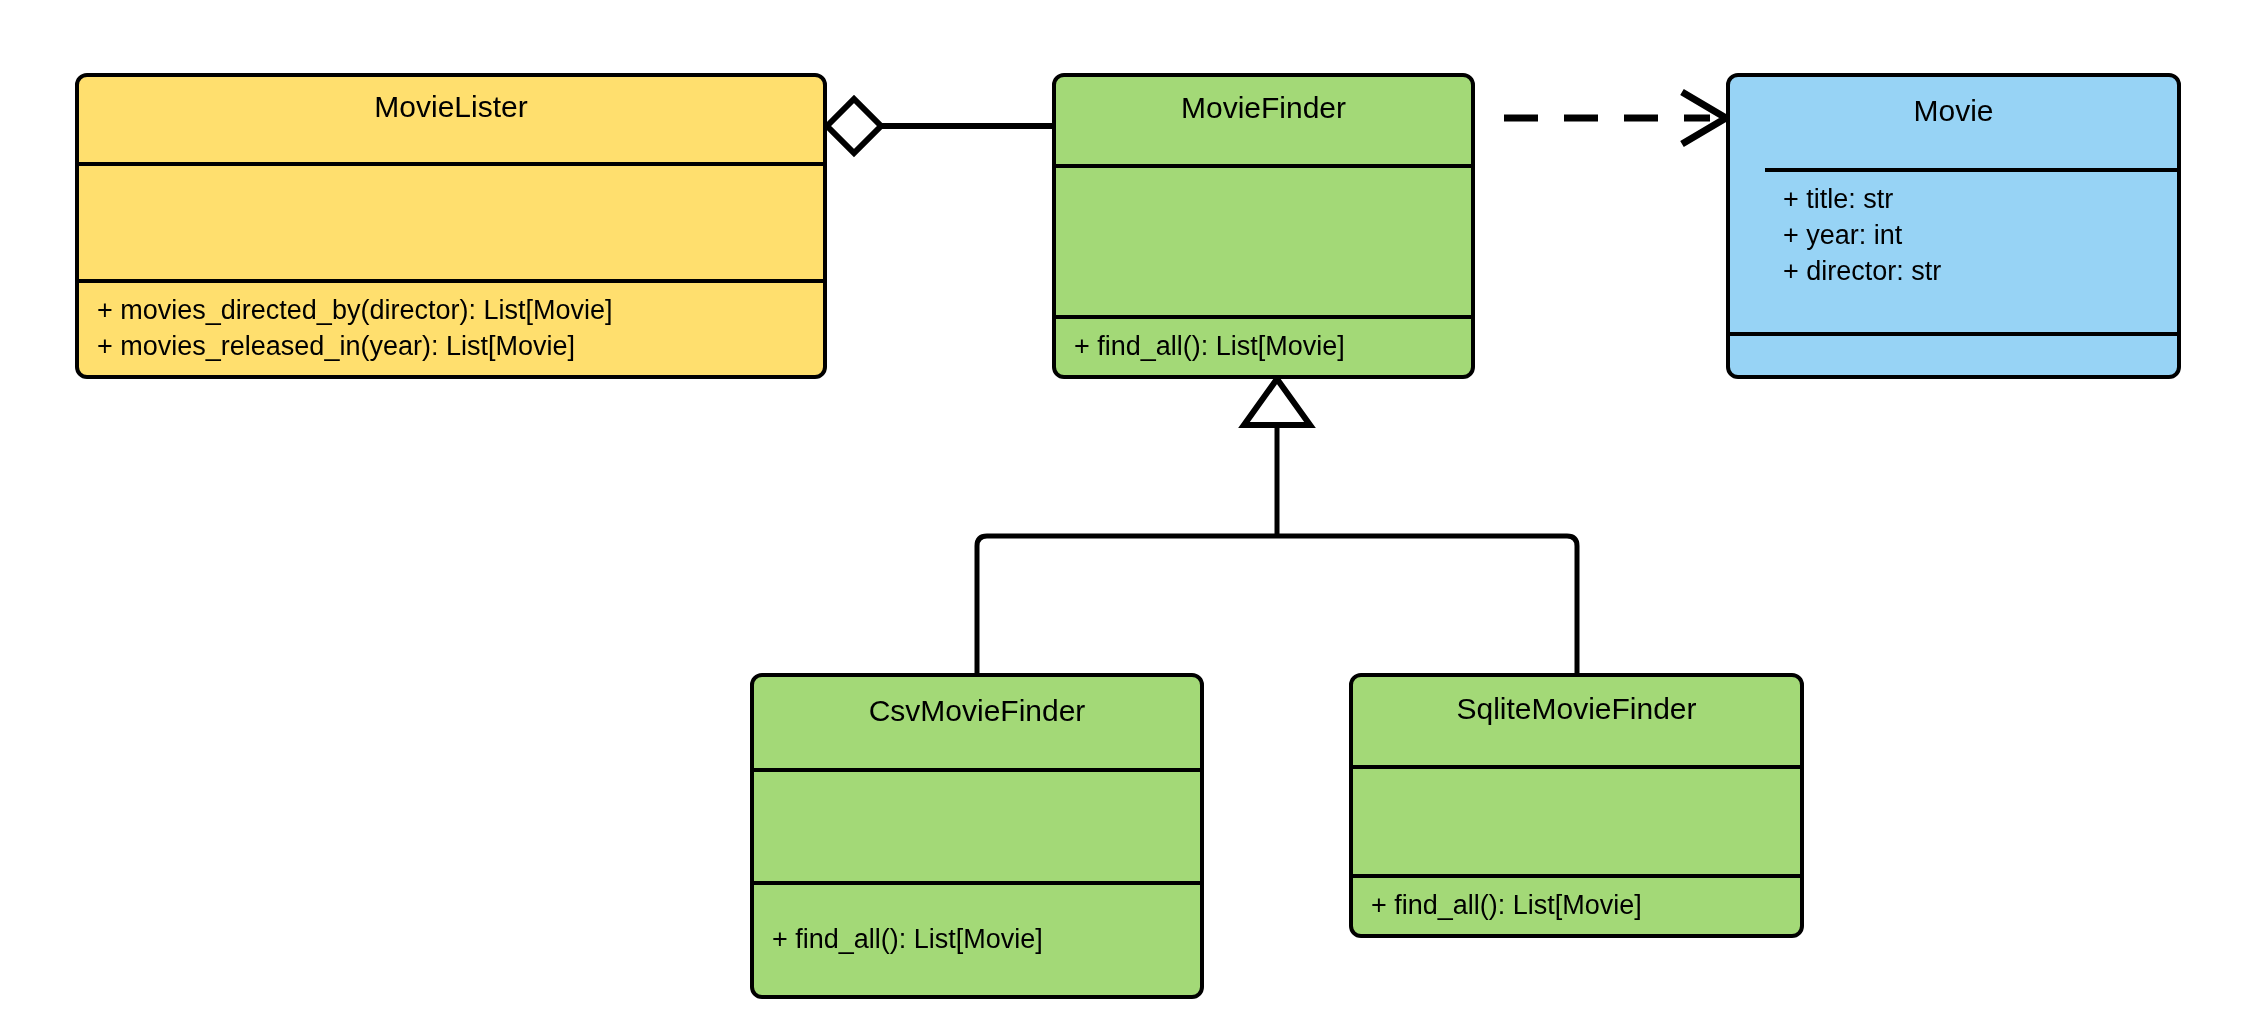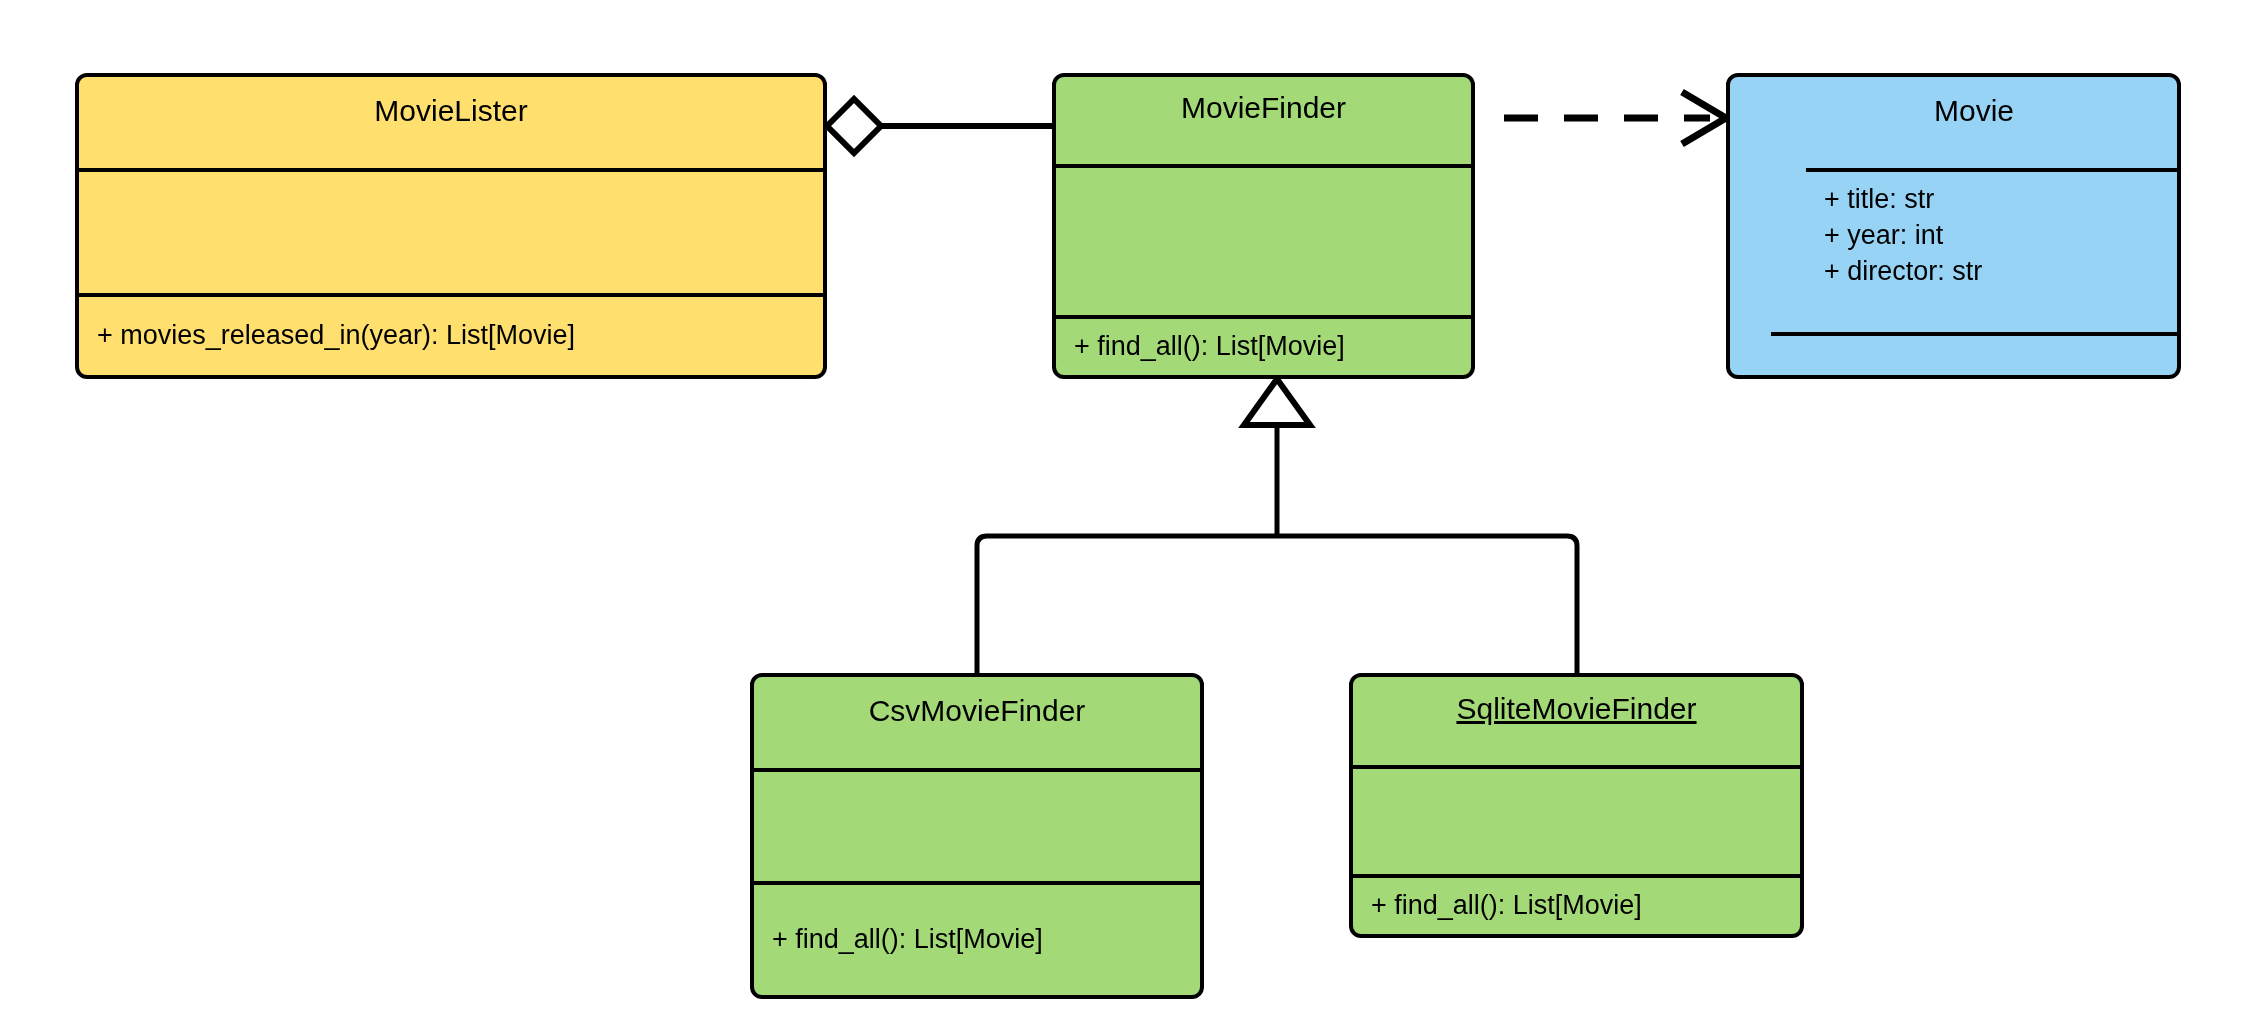--- a/index.html
+++ b/index.html
@@ -82,37 +82,37 @@
   #node-movielister .comp-methods { flex: 1 1 auto; }
 
   #node-moviefinder {
     left: 1052px; top: 73px; width: 423px; height: 306px;
   }
   #node-moviefinder .comp-name    { height: 66px; }
   #node-moviefinder .comp-attrs   { height: 133px; }
   #node-moviefinder .comp-methods { flex: 1 1 auto; }
 
   #node-movie {
-    left: 1726px; top: 73px; width: 455px; height: 306px; padding-left: 41px;
+    left: 1726px; top: 73px; width: 455px; height: 306px;
   }
   #node-movie .comp-name    { height: 66px; }
   #node-movie .comp-attrs   { height: 139px; margin-left: 35px; }
   #node-movie .comp-methods { flex: 1 1 auto; }
 
   #node-csvmoviefinder {
     left: 750px; top: 673px; width: 454px; height: 326px;
   }
   #node-csvmoviefinder .comp-name    { height: 66px; }
   #node-csvmoviefinder .comp-attrs   { height: 88px; }
   #node-csvmoviefinder .comp-methods { flex: 1 1 auto; }
 
   #node-sqlitemoviefinder {
     left: 1349px; top: 673px; width: 455px; height: 265px;
   }
-  #node-sqlitemoviefinder .comp-name    { height: 66px; text-decoration: underline; }
+  #node-sqlitemoviefinder .comp-name    { height: 66px; }
   #node-sqlitemoviefinder .comp-attrs   { height: 88px; }
   #node-sqlitemoviefinder .comp-methods { flex: 1 1 auto; }
 
   
   #connectors {
     position: absolute;
     left: 0; top: 0;
     width: 2250px;
     height: 1011px;
     z-index: 2;
@@ -143,20 +143,21 @@
       <path d="M 977 673 L 977 546 Q 977 536 987 536 L 1567 536 Q 1577 536 1577 546 L 1577 673" fill="none" stroke="#000000" stroke-width="5" stroke-linecap="butt"></path>
 
       <polygon points="1277,379 1310,425 1244,425" fill="#ffffff" stroke="#000000" stroke-width="6" stroke-linejoin="miter"></polygon>
     </g>
   </svg>
 
   <div class="uml-class theme-yellow" id="node-movielister">
     <div class="compartment comp-name class-name">MovieLister</div>
     <div class="compartment comp-attrs divider-top member-list empty"></div>
     <div class="compartment comp-methods divider-top member-list center-v">
+      <div class="member">+ movies_directed_by(director): List[Movie]</div>
       <div class="member">+ movies_released_in(year): List[Movie]</div>
     </div>
   </div>
 
   <div class="uml-class theme-green" id="node-moviefinder">
     <div class="compartment comp-name class-name">MovieFinder</div>
     <div class="compartment comp-attrs divider-top member-list empty"></div>
     <div class="compartment comp-methods divider-top member-list center-v">
       <div class="member">+ find_all(): List[Movie]</div>
     </div>

